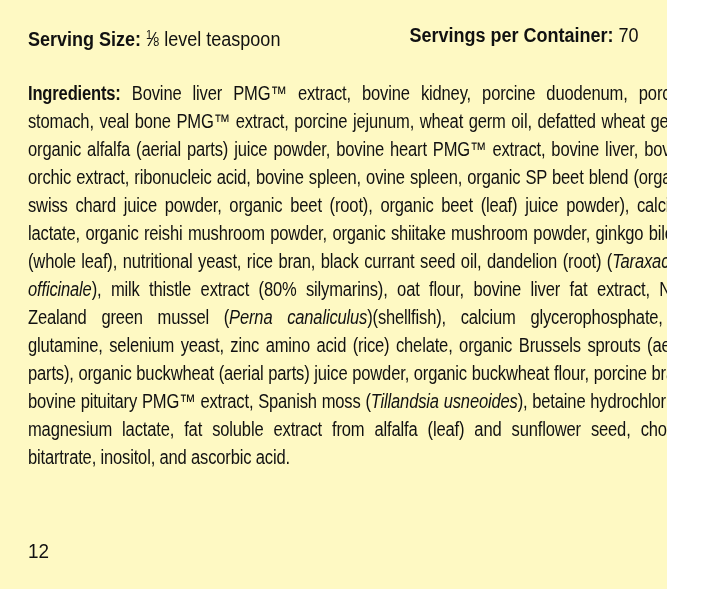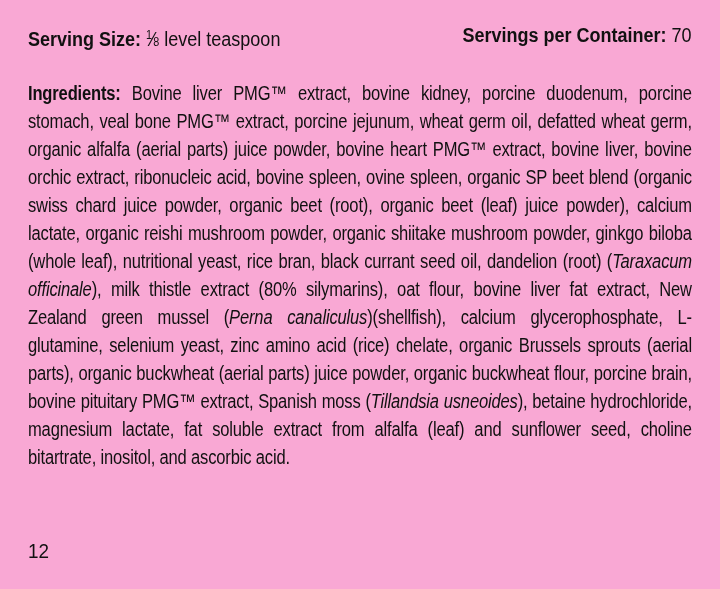--- a/index.html
+++ b/index.html
@@ -3,23 +3,23 @@
 <meta charset="utf-8">
 <title>Supplement Label Page</title>
 <style>
   html, body {
     margin: 0;
     padding: 0;
     background: #ffffff;
   }
   .page {
     position: relative;
-    width: 720px;
+    width: 667px;
     height: 589px;
-    background: #f9a8d4;
+    background: #fef9c3;
     color: #111111;
     font-family: "Liberation Sans", sans-serif;
     overflow: hidden;
   }
   .header-row {
     position: absolute;
     top: 22px;
     left: 28px;
     right: 28px;
     height: 26px;

